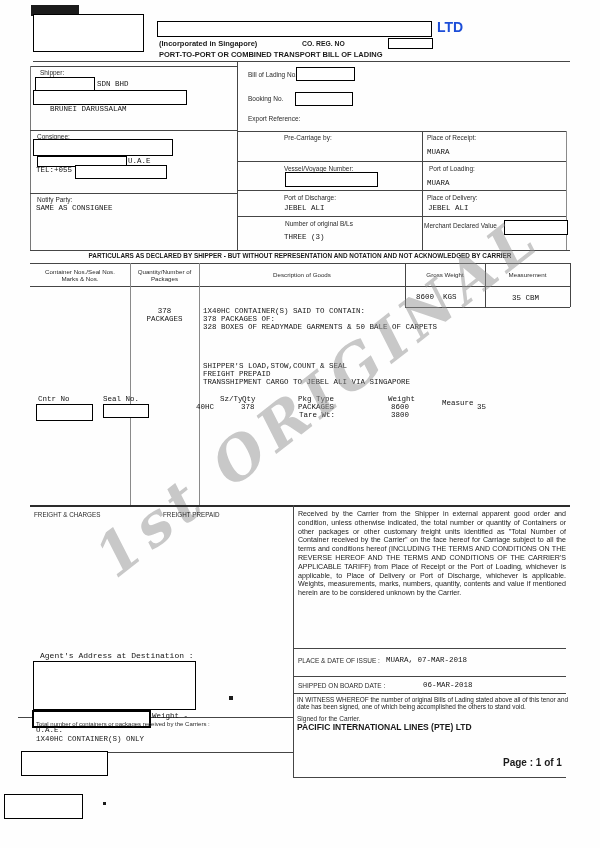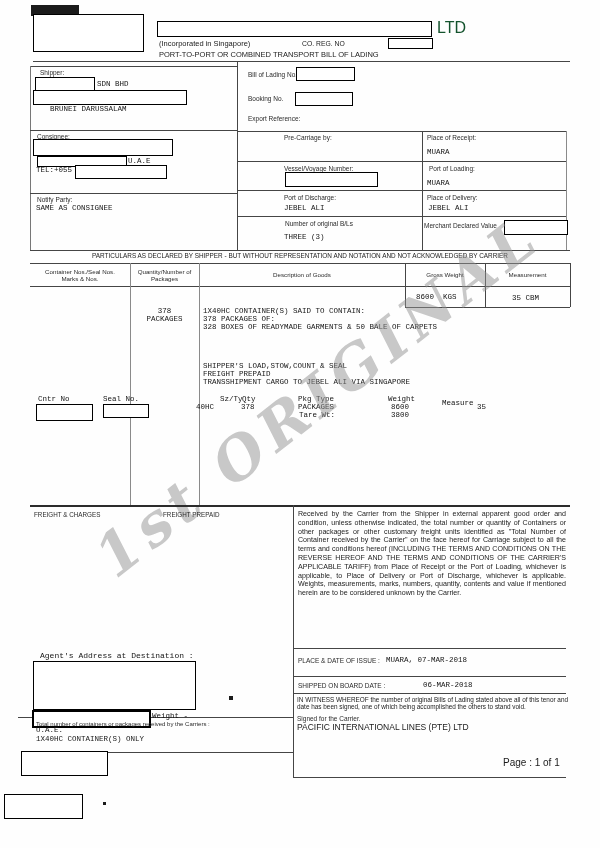--- a/index.html
+++ b/index.html
@@ -1,39 +1,39 @@
 <!DOCTYPE html>
 <html><head>
 <meta charset="utf-8">
 <style>
   html,body{margin:0;padding:0;background:#fff;}
   #page{position:relative;width:600px;height:848px;background:#fefefe;overflow:hidden;
         font-family:"Liberation Sans",sans-serif;color:#1c1c1c;}
   .abs{position:absolute;white-space:nowrap;}
   .lbl{font-size:6.5px;color:#2a2a2a;}
-  .lblb{font-size:6.5px;font-weight:normal;color:#1a1a1a;}
+  .lblb{font-size:6.5px;font-weight:bold;color:#1a1a1a;}
   .mono{font-family:"Liberation Mono","DejaVu Sans Mono",monospace;font-size:7.5px;color:#151515;white-space:pre;}
   .hl{position:absolute;background:#454545;height:1px;}
   .vl{position:absolute;background:#454545;width:1px;}
   .rbox{position:absolute;background:#ffffff;border:1.4px solid #000;}
   .rboxthick{position:absolute;background:#ffffff;border:2px solid #000;}
   .blackmark{position:absolute;background:#1b1b1b;}
   .center{text-align:center;}
   .para{position:absolute;white-space:normal;text-align:justify;}
 </style>
 </head>
 <body>
 
 <div id="page">
 
   <div class="blackmark" style="left:31px;top:5px;width:48px;height:11px;"></div>
 
   <div class="rbox" style="left:33px;top:14px;width:109px;height:36px;"></div>
   <div class="rbox" style="left:157px;top:21px;width:273px;height:14px;"></div>
-  <div class="abs" style="left:437px;top:19px;font-size:16px;font-weight:normal;color:#14532d;">LTD</div>
+  <div class="abs" style="left:437px;top:19px;font-size:14px;font-weight:bold;color:#1d4ed8;">LTD</div>
   <div class="abs lblb" style="left:159px;top:39px;font-size:7.5px;">(Incorporated in Singapore)</div>
   <div class="abs lblb" style="left:302px;top:40px;font-size:6.8px;">CO. REG. NO</div>
   <div class="rbox" style="left:388px;top:38px;width:43px;height:9px;"></div>
   <div class="abs lblb" style="left:159px;top:50px;font-size:7.5px;">PORT-TO-PORT OR COMBINED TRANSPORT BILL OF LADING</div>
   <div class="hl" style="left:33px;top:61px;width:537px;"></div>
 
   <div class="hl" style="left:30px;top:66px;width:207px;"></div>
   <div class="vl" style="left:30px;top:66px;height:184px;background:#777;"></div>
   <div class="vl" style="left:237px;top:61px;height:189px;"></div>
 

